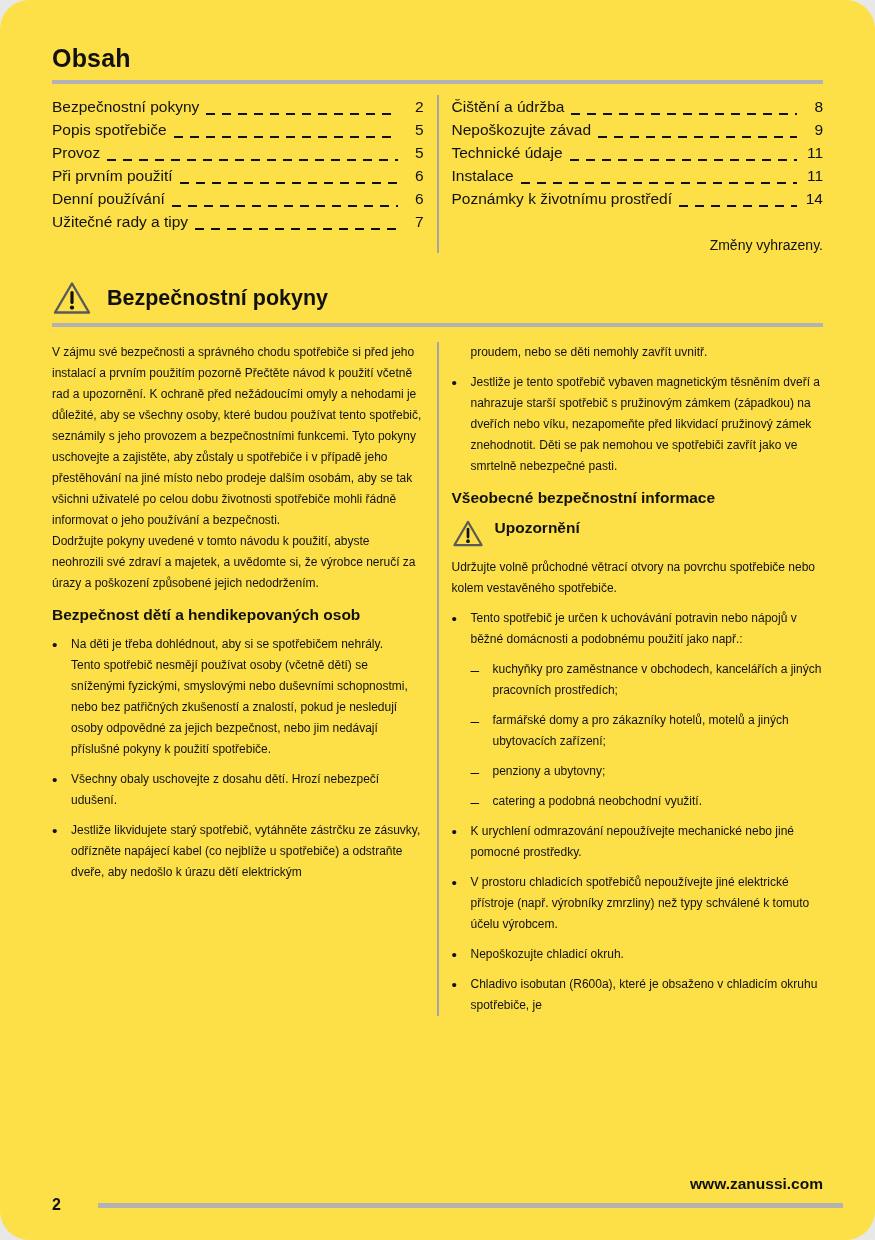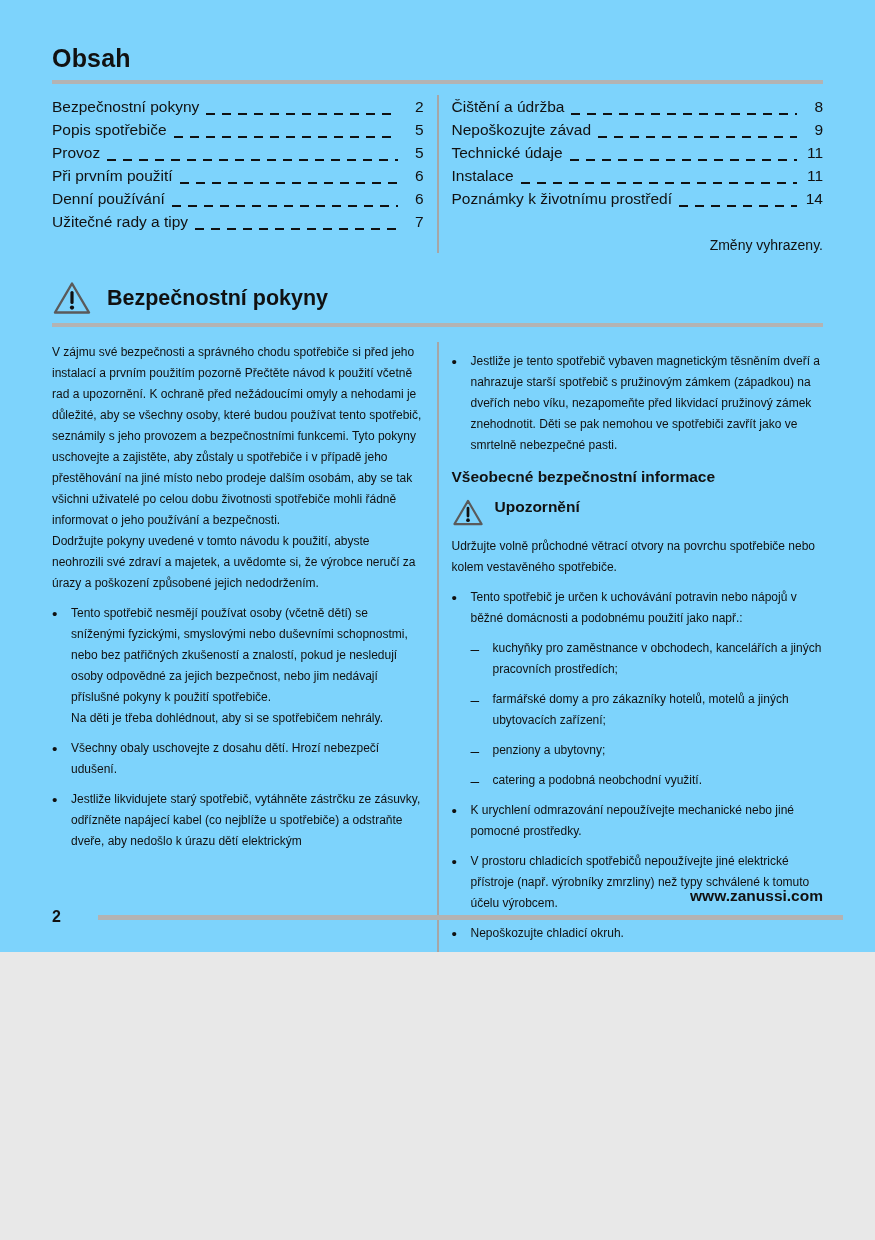--- a/index.html
+++ b/index.html
@@ -1,20 +1,21 @@
 <!DOCTYPE html>
 <html lang="cs"><head>
 <meta charset="utf-8">
 <style>
   html,body{margin:0;padding:0;background:#e8e8e8;}
   .page{
-    width:875px;height:952px;position:relative;background:#7dd3fc;
+    width:875px;height:1240px;position:relative;background:#fde047;
     box-sizing:border-box;padding:44px 52px 0 52px;
     font-family:"Liberation Sans", sans-serif;color:#111;
     overflow:hidden;
+    border-radius:29px;
   }
   h1{font-size:25px;margin:0 0 7px 0;font-weight:bold;letter-spacing:.2px;}
   .rule{height:4px;background:#b3b3b3;border:none;}
   .toc-rule{margin-bottom:11px;}
   .cols{display:grid;grid-template-columns:1fr 2px 1fr;column-gap:13px;}
   .vdivider{background:#a6a6a6;width:2px;}
   .toc-row{display:flex;align-items:flex-end;font-size:15.5px;line-height:23px;}
   .toc-label{white-space:nowrap;}
   .leader{
     flex:1 1 auto;min-width:10px;height:1em;margin:0 6px 0 7px;
@@ -129,26 +130,27 @@
     </span>
     <h2>Bezpečnostní pokyny</h2>
   </div>
   <div class="rule section-rule"></div>
 
   <div class="cols body-cols">
 
     <div>
       <p class="body">V zájmu své bezpečnosti a správného chodu spotřebiče si před jeho instalací a prvním použitím pozorně Přečtěte návod k použití včetně rad a upozornění. K ochraně před nežádoucími omyly a nehodami je důležité, aby se všechny osoby, které budou používat tento spotřebič, seznámily s jeho provozem a bezpečnostními funkcemi. Tyto pokyny uschovejte a zajistěte, aby zůstaly u spotřebiče i v případě jeho přestěhování na jiné místo nebo prodeje dalším osobám, aby se tak všichni uživatelé po celou dobu životnosti spotřebiče mohli řádně informovat o jeho používání a bezpečnosti.</p>
       <p class="body">Dodržujte pokyny uvedené v tomto návodu k použití, abyste neohrozili své zdraví a majetek, a uvědomte si, že výrobce neručí za úrazy a poškození způsobené jejich nedodržením.</p>
-
-      <div class="bullet">
-        <span class="marker">•</span>
-        <div class="bullet-body">
+      <h3>Bezpečnost dětí a hendikepovaných osob</h3>
+
+      <div class="bullet">
+        <span class="marker">•</span>
+        <div class="bullet-body">
+          <p class="body">Na děti je třeba dohlédnout, aby si se spotřebičem nehrály.</p>
           <p class="body">Tento spotřebič nesmějí používat osoby (včetně dětí) se sníženými fyzickými, smyslovými nebo duševními schopnostmi, nebo bez patřičných zkušeností a znalostí, pokud je nesledují osoby odpovědné za jejich bezpečnost, nebo jim nedávají příslušné pokyny k použití spotřebiče.</p>
-          <p class="body">Na děti je třeba dohlédnout, aby si se spotřebičem nehrály.</p>
         </div>
       </div>
 
       <div class="bullet">
         <span class="marker">•</span>
         <div class="bullet-body">
           <p class="body">Všechny obaly uschovejte z dosahu dětí. Hrozí nebezpečí udušení.</p>
         </div>
       </div>
 
@@ -156,20 +158,21 @@
         <span class="marker">•</span>
         <div class="bullet-body">
           <p class="body">Jestliže likvidujete starý spotřebič, vytáhněte zástrčku ze zásuvky, odřízněte napájecí kabel (co nejblíže u spotřebiče) a odstraňte dveře, aby nedošlo k úrazu dětí elektrickým</p>
         </div>
       </div>
     </div>
 
     <div class="vdivider"></div>
 
     <div>
+      <p class="body cont">proudem, nebo se děti nemohly zavřít uvnitř.</p>
 
       <div class="bullet">
         <span class="marker">•</span>
         <div class="bullet-body">
           <p class="body">Jestliže je tento spotřebič vybaven magnetickým těsněním dveří a nahrazuje starší spotřebič s pružinovým zámkem (západkou) na dveřích nebo víku, nezapomeňte před likvidací pružinový zámek znehodnotit. Děti se pak nemohou ve spotřebiči zavřít jako ve smrtelně nebezpečné pasti.</p>
         </div>
       </div>
 
       <h3>Všeobecné bezpečnostní informace</h3>
 

